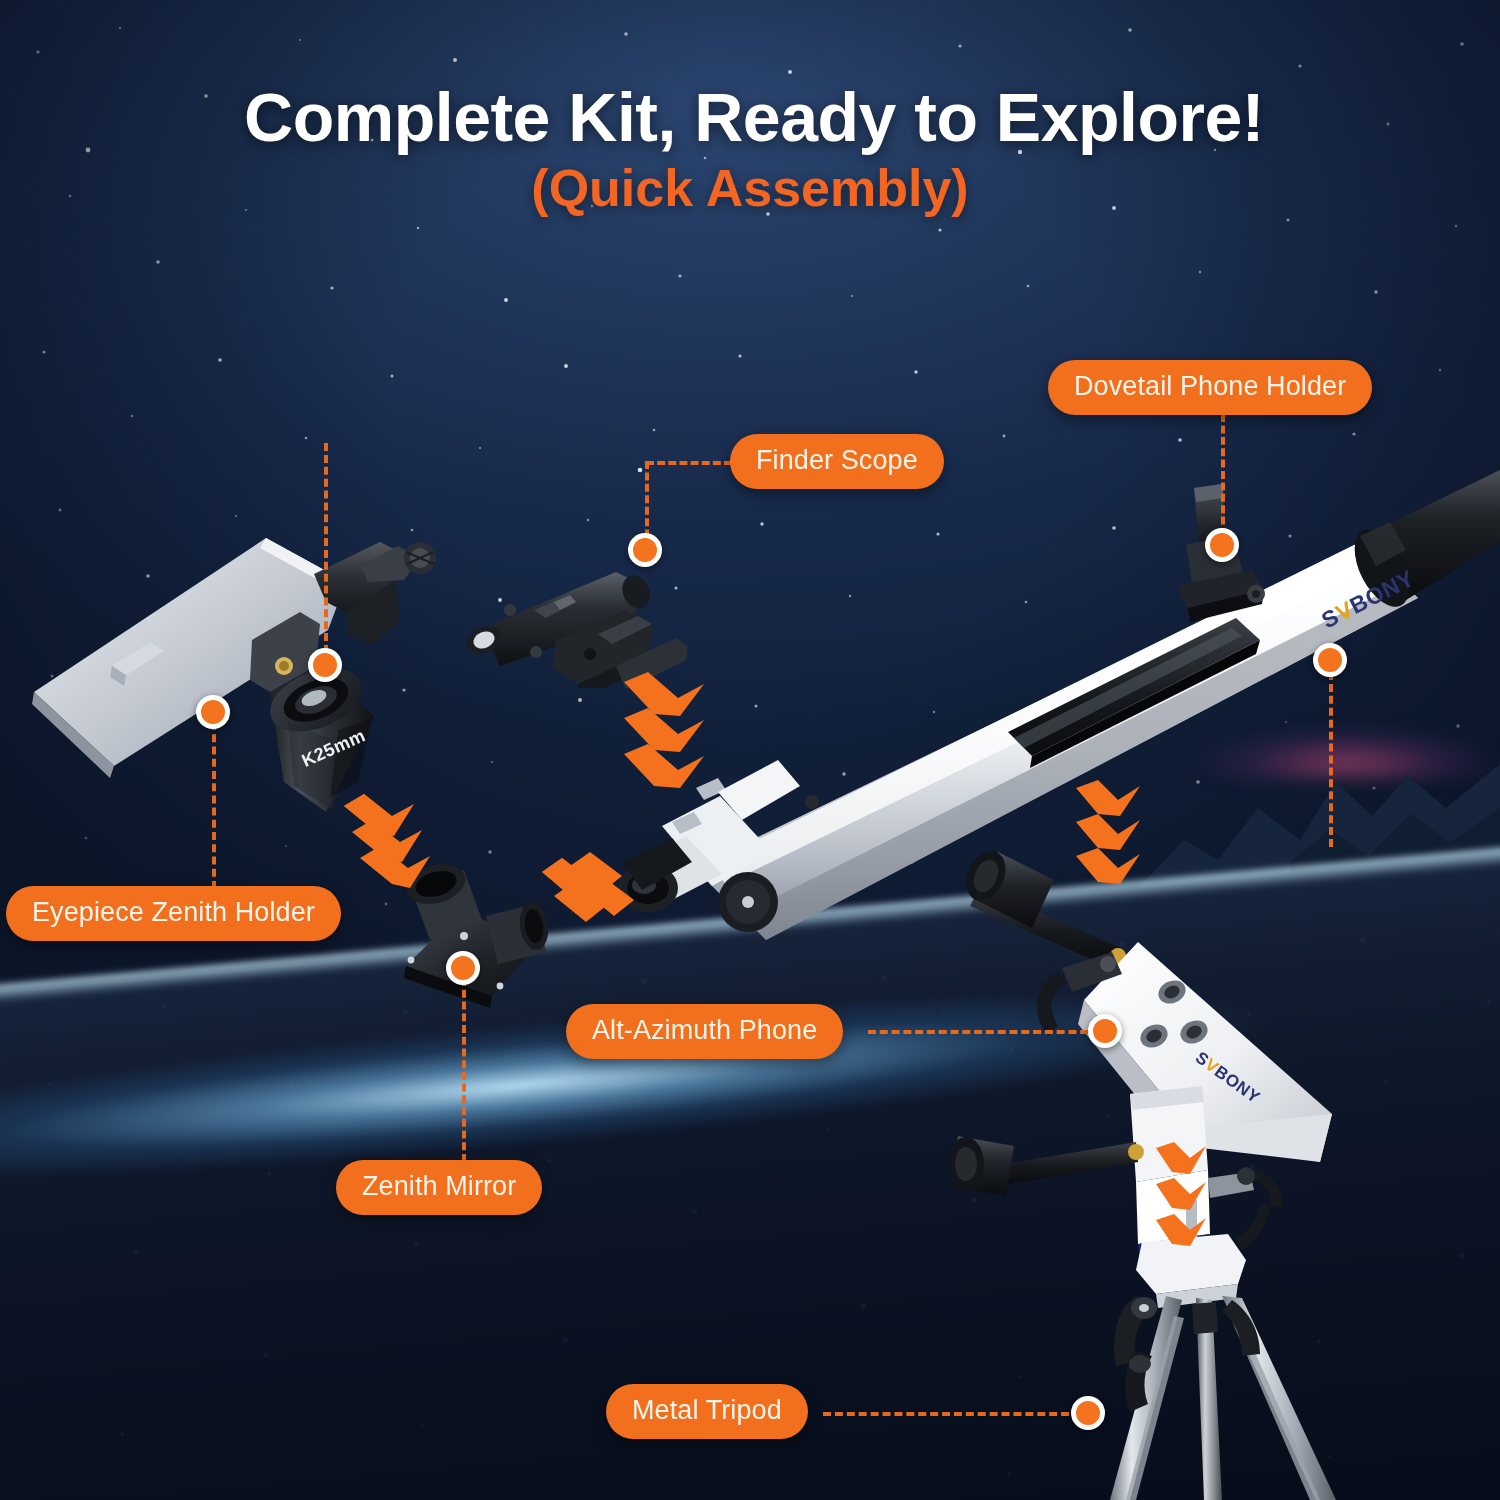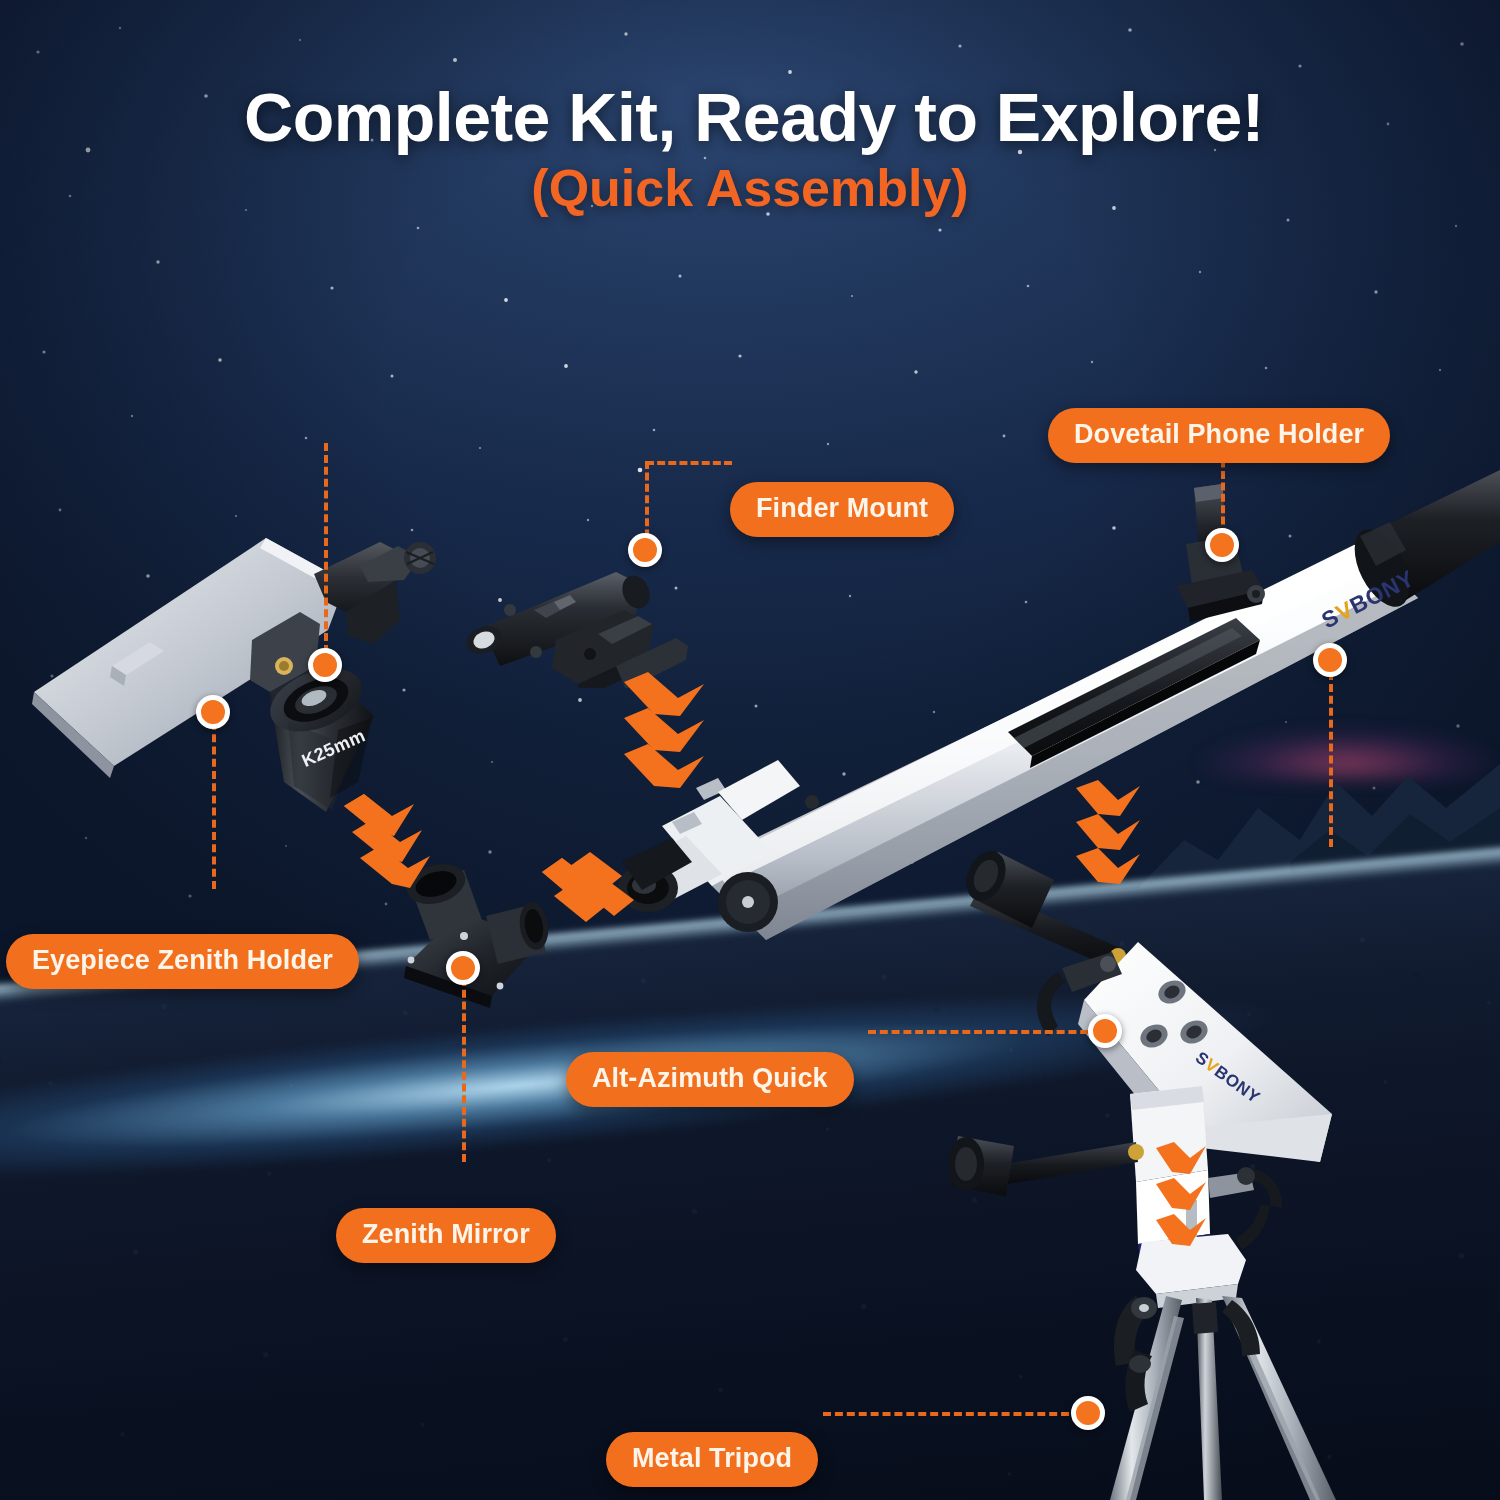--- a/index.html
+++ b/index.html
@@ -89,28 +89,27 @@
     text-shadow: 0 3px 12px rgba(0,0,0,.45);
     line-height: 1.05;
   }
 
   
   .pill {
     position: absolute;
     background: #f2701d;
     color: #fdf4ea;
     font-size: 27px;
-    font-weight: 700;
+    font-weight: 400;
     border-radius: 34px;
     padding: 13px 26px 15px 26px;
     white-space: nowrap;
     box-shadow: 0 5px 16px rgba(0,0,0,.42);
     letter-spacing: .1px;
     line-height: 1;
-    margin-top: 48px;
   }
 
   
   .dot {
     position: absolute;
     width: 34px; height: 34px;
     border-radius: 50%;
     background: #f4731e;
     border: 5px solid #ffffff;
     box-sizing: border-box;
@@ -724,24 +723,24 @@
   <div class="dot" style="left:628px; top:533px;"></div>
   <div class="dot" style="left:196px; top:695px;"></div>
   <div class="dot" style="left:1313px; top:643px;"></div>
   <div class="dot" style="left:1088px; top:1014px;"></div>
   <div class="dot" style="left:446px; top:951px;"></div>
   <div class="dot" style="left:1071px; top:1396px;"></div>
 
 
   <div class="pill" style="left:1048px; top:360px;">Dovetail Phone Holder</div>
 
-  <div class="pill" style="left:730px; top:434px;">Finder Mount</div>
+  <div class="pill" style="left:730px; top:434px;">Finder Scope</div>
 
   <div class="pill" style="left:6px; top:886px;">Eyepiece Zenith Holder</div>
 
 
-  <div class="pill" style="left:566px; top:1004px;">Alt-Azimuth Quick</div>
+  <div class="pill" style="left:566px; top:1004px;">Alt-Azimuth Phone</div>
 
   <div class="pill" style="left:336px; top:1160px;">Zenith Mirror</div>
 
   <div class="pill" style="left:606px; top:1384px;">Metal Tripod</div>
 
 </div>
 
 </body></html>

